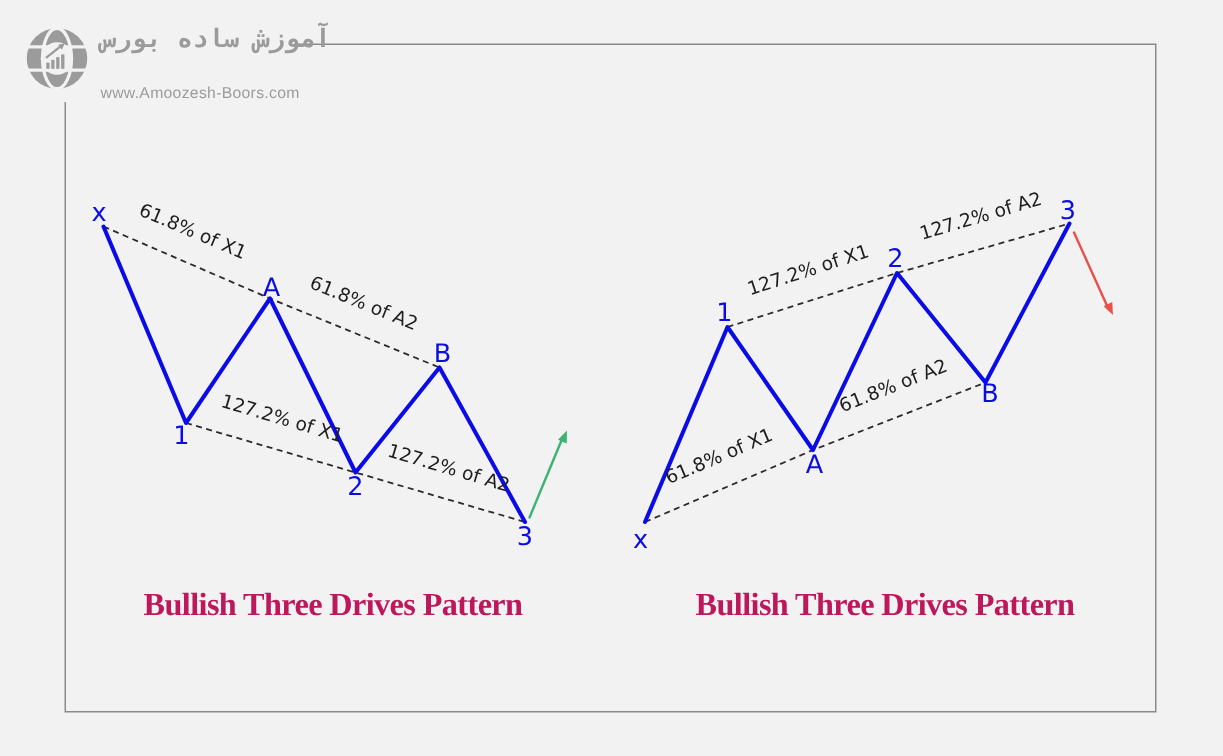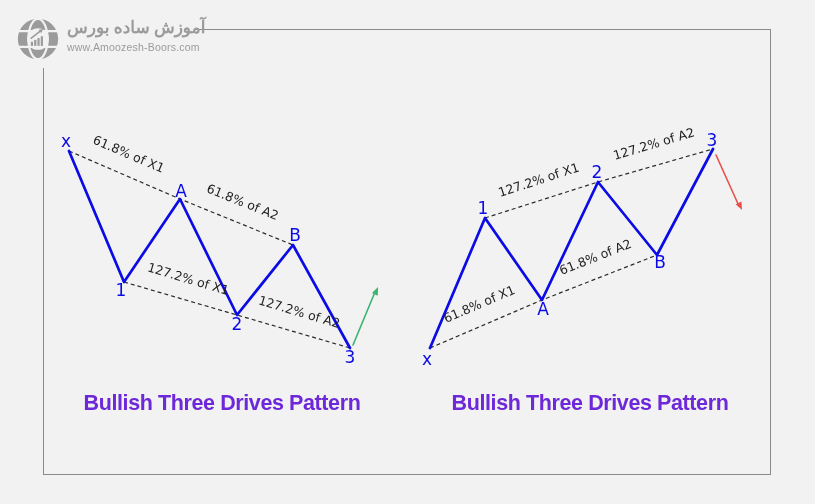--- a/index.html
+++ b/index.html
@@ -14,38 +14,38 @@
   }
   .logo{
     position:absolute;left:16px;top:14px;width:180px;height:54px;
     background:#f2f2f2;display:flex;align-items:flex-start;gap:7px;z-index:5;
   }
   .logo-icon{flex:0 0 auto;margin-top:2px;}
   .logo-text{display:flex;flex-direction:column;justify-content:center;margin-top:4px;}
   .brand{
     direction:rtl;text-align:center;
     font-size:17px;font-weight:700;color:#9b9b9b;line-height:1.15;
-    font-family:Liberation Serif, serif;white-space:nowrap;
+    font-family:Liberation Mono, monospace;white-space:nowrap;
   }
   .website{
-    font-size:10.5px;color:#9b9b9b;letter-spacing:.2px;margin-top:3px;white-space:nowrap;
+    font-size:10.5px;color:#9b9b9b;letter-spacing:.2px;margin-top:18px;white-space:nowrap;
     font-family:"Liberation Sans",sans-serif;
   }
   svg.canvas{position:absolute;left:0;top:0;width:815px;height:504px;z-index:2;}
   .main{fill:none;stroke:#0b0be6;stroke-width:2.7;stroke-linejoin:round;stroke-linecap:round;}
   .dash{fill:none;stroke:#2b2b2b;stroke-width:1.2;stroke-dasharray:4 3;}
   .arrow-line{fill:none;stroke-width:1.6;stroke-linecap:round;}
   .green{stroke:#3cb371;} .green-fill{fill:#3cb371;stroke:none;}
   .red{stroke:#e8504c;} .red-fill{fill:#e8504c;stroke:none;}
   text.vlabel{fill:#0b0be6;font-size:17px;text-anchor:middle;font-family:"DejaVu Sans",sans-serif;}
   text.rlabel{fill:#1e1e1e;font-size:12.5px;text-anchor:middle;font-family:"DejaVu Sans",sans-serif;}
   .title{
     position:absolute;top:391px;width:360px;text-align:center;z-index:3;
-    font-family:Liberation Sans, sans-serif;font-weight:700;
-    font-size:21.5px;letter-spacing:-0.4px;color:#6d28d9;white-space:nowrap;
+    font-family:Liberation Serif, serif;font-weight:700;
+    font-size:21.5px;letter-spacing:-0.4px;color:#be185d;white-space:nowrap;
   }
   .title-bullish{left:42px;}
   .title-bearish{left:410px;}
 </style>
 </head>
 <body>
 
 <div class="frame"></div>
 
 <div class="logo">

